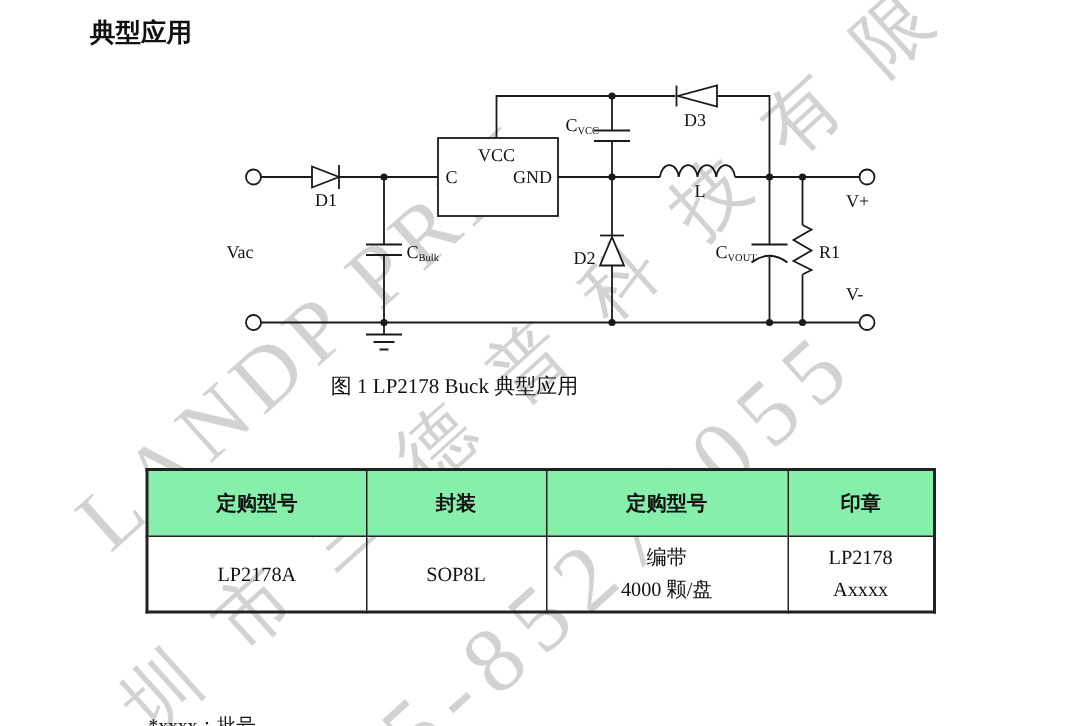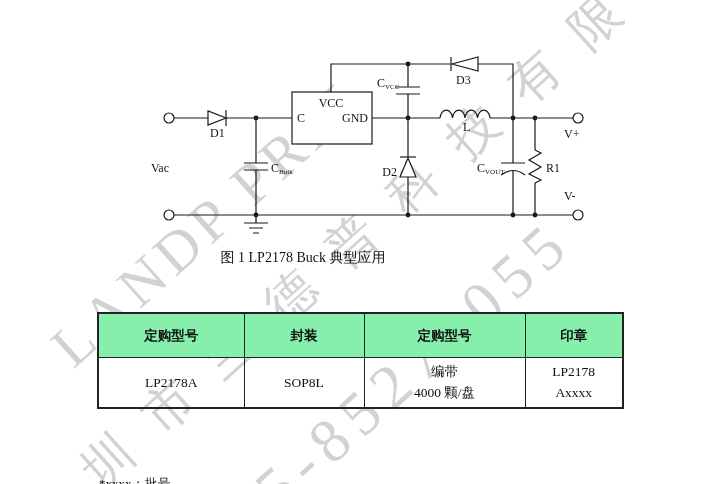--- a/index.html
+++ b/index.html
@@ -53,20 +53,21 @@
 </style>
 </head>
 <body>
 
 <div class="page">
 
   <div class="wm wm-en">LANDP PREL</div>
   <div class="wm wm-tel">0755-85279055</div>
   <div class="wm wm-cn">深圳市兰德普科技有限</div>
 
+  <div class="h-sec h1">典型应用</div>
 
   <svg class="circuit" width="719" height="280" viewBox="0 0 719 280">
 
     <circle class="part" cx="169" cy="118" r="5"></circle>
     <circle class="part" cx="169" cy="215" r="5"></circle>
 
     <circle class="part" cx="578" cy="118" r="5"></circle>
     <circle class="part" cx="578" cy="215" r="5"></circle>
 
     <path class="wire" d="M174 118 H208"></path>

